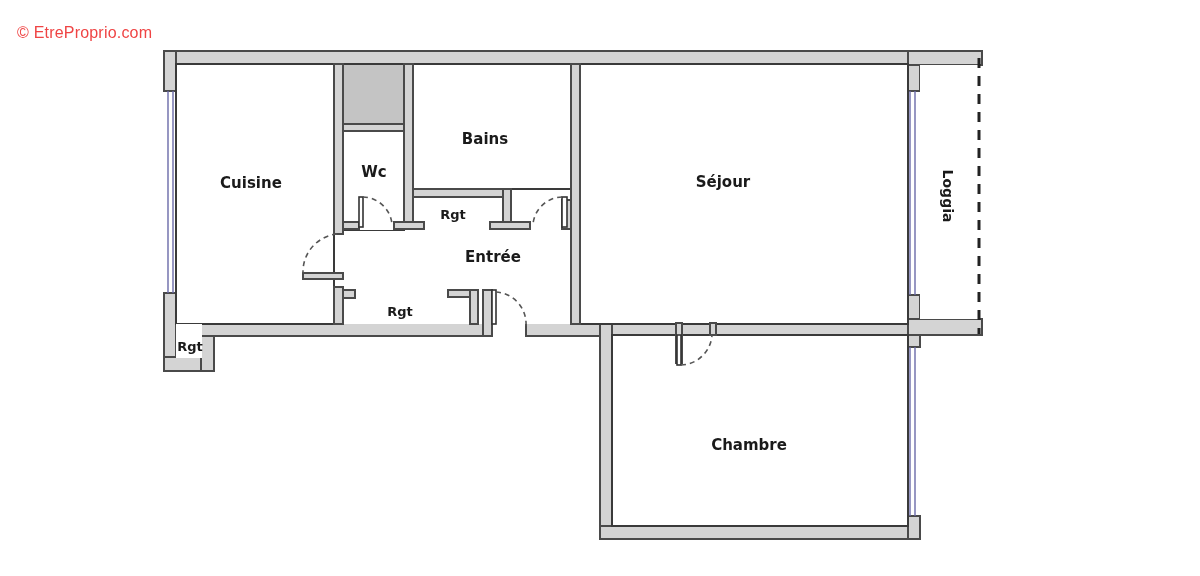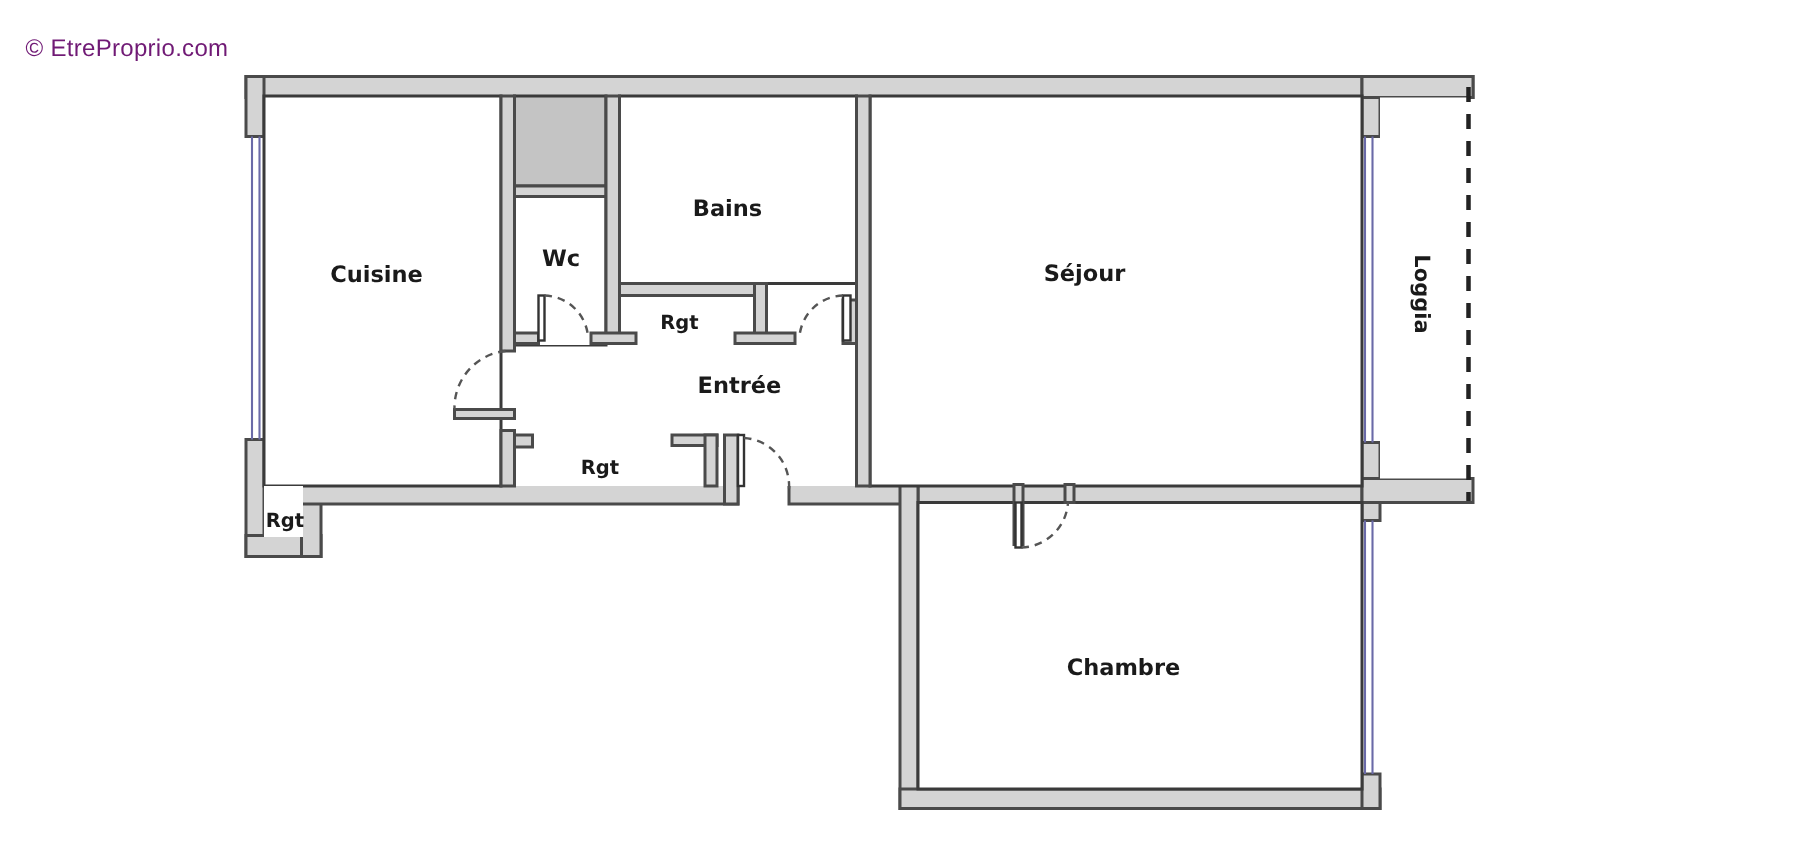--- a/index.html
+++ b/index.html
@@ -1,17 +1,17 @@
 <!DOCTYPE html>
 <html><head>
 <meta charset="utf-8">
 <style>
   html, body { margin:0; padding:0; background:#ffffff; }
   body { width:1200px; height:576px; position:relative; overflow:hidden; font-family:"DejaVu Sans", sans-serif; }
-  .watermark { position:absolute; left:17px; top:24px; font-family:"Liberation Sans", sans-serif; font-size:16px; color:#701a75; letter-spacing:0.2px; }
+  .watermark { position:absolute; left:17px; top:24px; font-family:"Liberation Sans", sans-serif; font-size:16px; color:#ef4444; letter-spacing:0.2px; }
   svg { position:absolute; left:0; top:0; }
   .lbl { font-family:"DejaVu Sans", sans-serif; font-weight:bold; fill:#1a1a1a; }
   .wall { fill:#d4d4d4; stroke:#4a4a4a; stroke-width:2; }
   .room { fill:#ffffff; stroke:#3a3a3a; stroke-width:2; }
   .door-arc { fill:none; stroke:#555; stroke-width:1.6; stroke-dasharray:5 4; }
   .door-leaf { fill:#ffffff; stroke:#333; stroke-width:1.6; }
   .window { fill:none; stroke:#6a6aa8; stroke-width:1.4; }
   .loggia-dash { stroke:#222; stroke-width:3; stroke-dasharray:10 8; }
 </style>
 </head>

